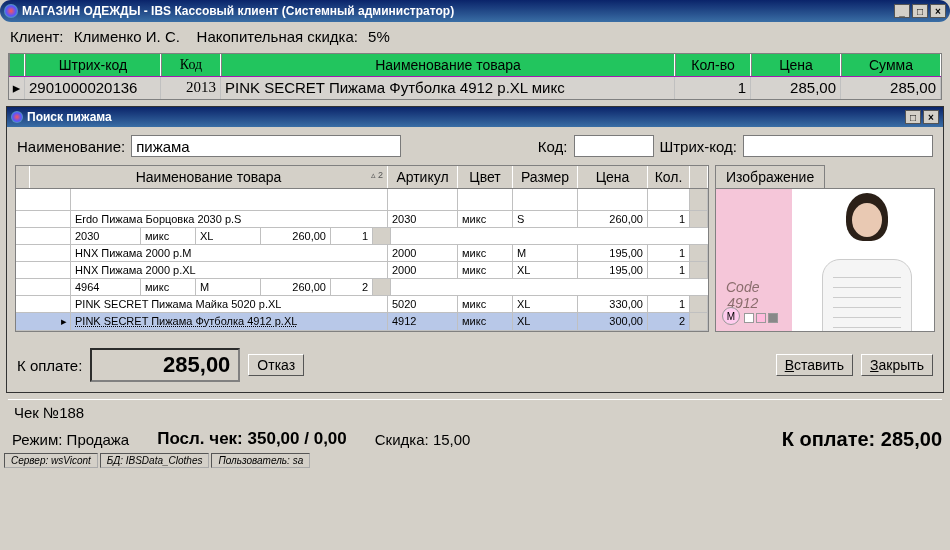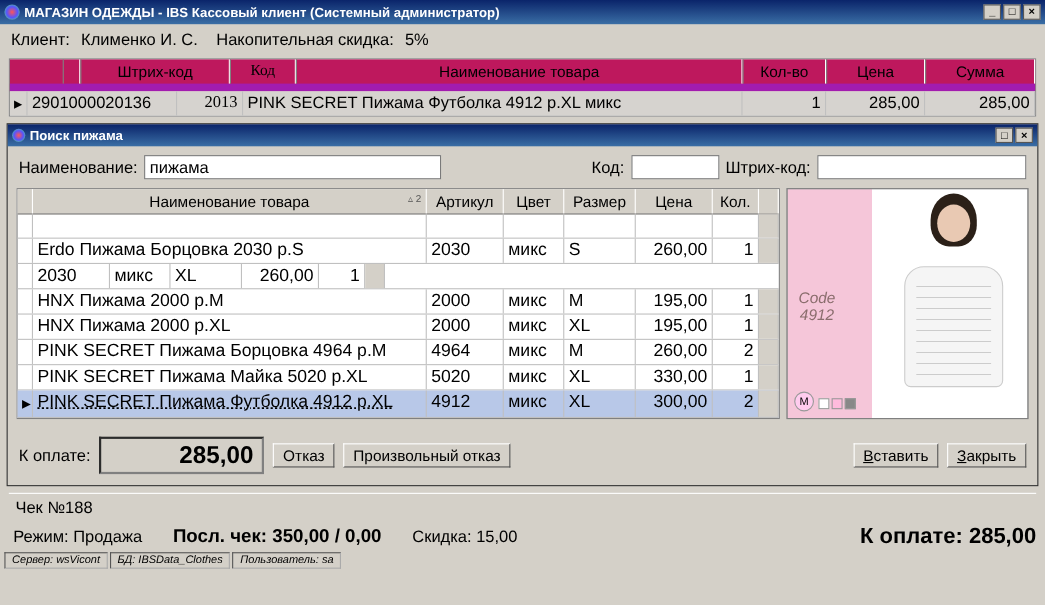--- a/index.html
+++ b/index.html
@@ -1,27 +1,27 @@
 <!DOCTYPE html>
 <html><head>
 <meta charset="utf-8">
 <style>
   * { box-sizing: border-box; margin: 0; padding: 0; font-family: Tahoma, Arial, sans-serif; }
   body { background: #d4d0c8; width: 950px; height: 550px; overflow: hidden; font-size: 13px; }
 
-  .titlebar { background: linear-gradient(#0a246a, #3a6ea5); color: #fff; height: 22px; display: flex; align-items: center; padding: 0 4px; font-size: 12px; font-weight: bold; }
+  .titlebar { background: linear-gradient(#0a246a, #3a6ea5); color: #fff; height: 22px; display: flex; align-items: center; padding: 0 4px; font-size: 12px; font-weight: bold; border-radius: 11px; }
   .titlebar .tb-icon { width: 14px; height: 14px; background: radial-gradient(#f55,#55f,#5f5); border-radius: 50%; margin-right: 4px; }
   .titlebar .tb-text { flex: 1; }
   .tb-btn { width: 16px; height: 14px; background: #d4d0c8; border: 1px solid #555; margin-left: 2px; display:flex; align-items:center; justify-content:center; font-size:10px; color:#000; cursor:pointer; font-weight:bold; }
 
   .client-bar { padding: 6px 10px; font-size: 15px; }
   .client-bar .lbl { margin-right: 6px; }
 
   .main-grid { margin: 2px 8px; border: 1px solid #808080; background:#fff; }
-  .main-grid .headrow { display:flex; background:#be185d; border-bottom:7px solid #a21caf;padding-left:48px; }
+  .main-grid .headrow { display:flex; background:#22c55e; border-bottom:1px solid #a21caf; }
   .main-grid .headrow > div { border-right:1px solid #fff; border-left:1px solid #808080; padding:3px 4px; font-size:14px; text-align:center; }
   .c-ind { width:16px; }
   .c-bar { width:136px; }
   .c-code { width:60px;font-family:Liberation Serif, serif; }
   .c-name { flex:1; }
   .c-qty { width:76px; }
   .c-price { width:90px; }
   .c-sum { width:100px; }
   .main-grid .datarow { display:flex; font-size:15px; background:#d6d3cf; }
   .main-grid .datarow > div { padding:2px 4px; border-right:1px solid #c0c0c0; }
@@ -45,21 +45,21 @@
   .sc-ind { width:14px; }
   .sc-name { flex:1; position:relative; }
   .sc-name .sort { position:absolute; right:4px; top:4px; font-size:9px; color:#555; }
   .sc-art { width:70px; }
   .sc-col { width:55px; }
   .sc-size { width:65px; }
   .sc-price { width:70px; }
   .sc-qty { width:42px; }
   .sc-scroll { width:18px; background:#d4d0c8; }
 
-  .search-table .tr { display:flex; font-size:16px; border-bottom:1px solid #c0c0c0; }
+  .search-table .tr { display:flex; font-size:11px; border-bottom:1px solid #c0c0c0;padding-left:41px; }
   .search-table .tr > div { padding:2px 4px; border-right:1px solid #c0c0c0; overflow:hidden; white-space:nowrap; }
   .search-table .tr .sc-price { text-align:right; }
   .search-table .tr .sc-qty { text-align:right; }
   .search-table .tr.sel { background:#b8c8e8; }
   .search-table .tr.sel .sc-name { text-decoration: underline dotted; }
 
   .image-panel { width:220px; display:flex; flex-direction:column; }
   .image-tab { border:1px solid #808080; border-bottom:none; background:#d4d0c8; padding:3px 10px; font-size:14px; width:fit-content; }
   .image-box { flex:1; border:1px solid #808080; background:#a3a3a3; display:flex; align-items:center; justify-content:center; position:relative; overflow:hidden; }
   .image-mock { width:100%; height:100%; background:linear-gradient(90deg,#f5c6d9 0%,#f5c6d9 35%,#fff 35%,#fff 100%); position:relative; }
@@ -206,21 +206,20 @@
             <div class="sc-name">HNX Пижама 2000 р.XL</div>
             <div class="sc-art">2000</div>
             <div class="sc-col">микс</div>
             <div class="sc-size">XL</div>
             <div class="sc-price">195,00</div>
             <div class="sc-qty">1</div>
             <div class="sc-scroll"></div>
           </div>
           <div class="tr">
             <div class="sc-ind"></div>
-            <div class="sc-name">PINK SECRET Пижама Борцовка 4964 р.M</div>
             <div class="sc-art">4964</div>
             <div class="sc-col">микс</div>
             <div class="sc-size">M</div>
             <div class="sc-price">260,00</div>
             <div class="sc-qty">2</div>
             <div class="sc-scroll"></div>
           </div>
           <div class="tr">
             <div class="sc-ind"></div>
             <div class="sc-name">PINK SECRET Пижама Майка 5020 р.XL</div>
@@ -238,20 +237,21 @@
             <div class="sc-col">микс</div>
             <div class="sc-size">XL</div>
             <div class="sc-price">300,00</div>
             <div class="sc-qty">2</div>
             <div class="sc-scroll"></div>
           </div>
         </div>
     </div>
 
     <div class="image-panel">
+      <div class="image-tab">Изображение</div>
       <div class="image-box">
         <div class="image-mock">
           <div class="code">
             <span>Code</span><br><span>4912</span>
           </div>
           <div class="figure">
             <div class="head"></div>
               <div class="face"></div>
               <div class="body"></div>
           </div>
@@ -263,21 +263,20 @@
           </div>
         </div>
       </div>
     </div>
   </div>
 
   <div class="search-foot">
     <span>К оплате:</span>
     <span class="total-box">285,00</span>
     <button class="btn">Отказ</button>
-    <button class="btn">Произвольный отказ</button>
     <span class="spacer"></span>
     <button class="btn"><u>В</u>ставить</button>
     <button class="btn"><u>З</u>акрыть</button>
   </div>
 </div>
 
 <div class="receipt-bar">Чек №188</div>
 
 <div class="status-row1">
   <div class="box">

